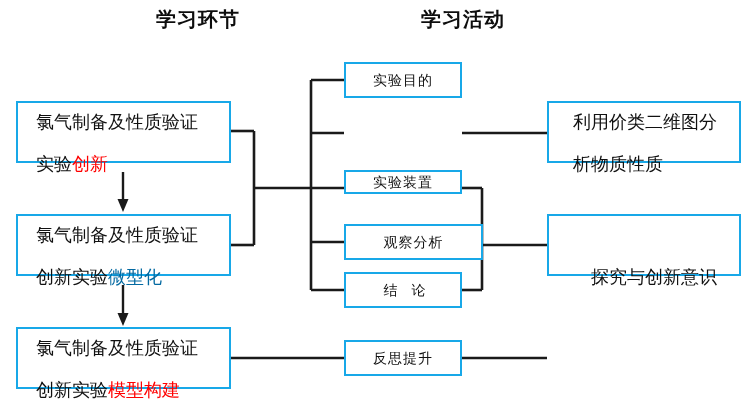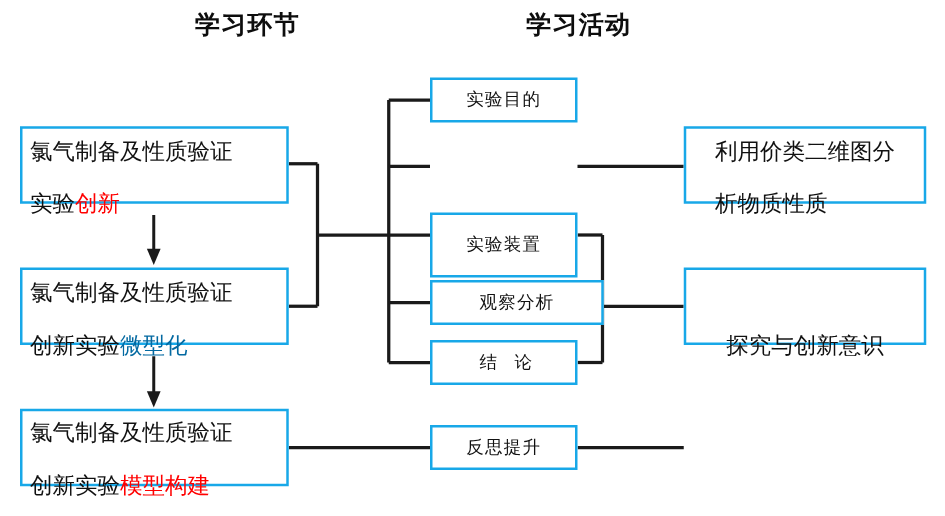--- a/index.html
+++ b/index.html
@@ -21,23 +21,23 @@
   #wires line,#wires path,#wires polyline{stroke:#1a1a1a;stroke-width:2.6;fill:none;}
   #wires .arrow{stroke-width:2.4;}
 
   
   .node{
     position:absolute;z-index:2;box-sizing:border-box;
     background:#ffffff;border:2.5px solid #18a8e8;
     display:flex;align-items:center;justify-content:center;
     color:#111111;line-height:1.18;white-space:pre-line;
   }
-  .node.left{font-size:18px;text-align:left;justify-content:flex-start;padding:2px 6px;}
+  .node.left{font-size:18px;text-align:left;justify-content:flex-start;padding:2px 18px;}
   .node.mid{font-size:14px;letter-spacing:1px;}
-  .node.right{font-size:18px;text-align:left;justify-content:center;padding:2px 10px;}
+  .node.right{font-size:18px;text-align:left;justify-content:flex-end;padding:2px 22px;}
   .node .hl{color:#ff0000;}
   .node .wide{letter-spacing:14px;padding-left:4px;}
 </style>
 </head>
 <body>
 
 <div id="stage">
 
   <div class="col-head" style="left:60px;top:6px;width:180px;">学习环节</div>
   <div class="col-head" style="left:325px;top:6px;width:180px;">学习活动</div>
@@ -98,30 +98,30 @@
   <div class="node left" style="left: 16px; top: 214px; width: 215px; height: 62px; border-color: rgb(24, 168, 232);">
     <div>
       <span>氯气制备及性质验证</span><br>
       <span>创新实验</span><span class="hl" style="color: #0369a1;">微型化</span>
     </div>
   </div>
 
   <div class="node left" style="left: 16px; top: 327px; width: 215px; height: 62px; border-color: rgb(24, 168, 232);">
     <div>
       <span>氯气制备及性质验证</span><br>
-      <span>创新实验</span><span class="hl" style="color: rgb(255, 0, 0); font-family: Liberation Mono, monospace;">模型构建</span>
+      <span>创新实验</span><span class="hl" style="color: rgb(255, 0, 0);">模型构建</span>
     </div>
   </div>
 
   <div class="node mid" style="left: 344px; top: 62px; width: 118px; height: 36px; border-color: rgb(24, 168, 232);">
     <span>实验目的</span>
   </div>
 
 
-  <div class="node mid" style="left: 344px; top: 170px; width: 118px; height: 52px; border-color: rgb(24, 168, 232);">
+  <div class="node mid" style="left: 344px; top: 170px; width: 118px; height: 24px; border-color: rgb(24, 168, 232);">
     <span>实验装置</span>
   </div>
 
   <div class="node mid" style="left: 344px; top: 224px; width: 139px; height: 36px; border-color: rgb(24, 168, 232);">
     <span>观察分析</span>
   </div>
 
   <div class="node mid" style="left: 344px; top: 272px; width: 118px; height: 36px; border-color: rgb(24, 168, 232);">
     <span class="wide">结</span><span>论</span>
   </div>

